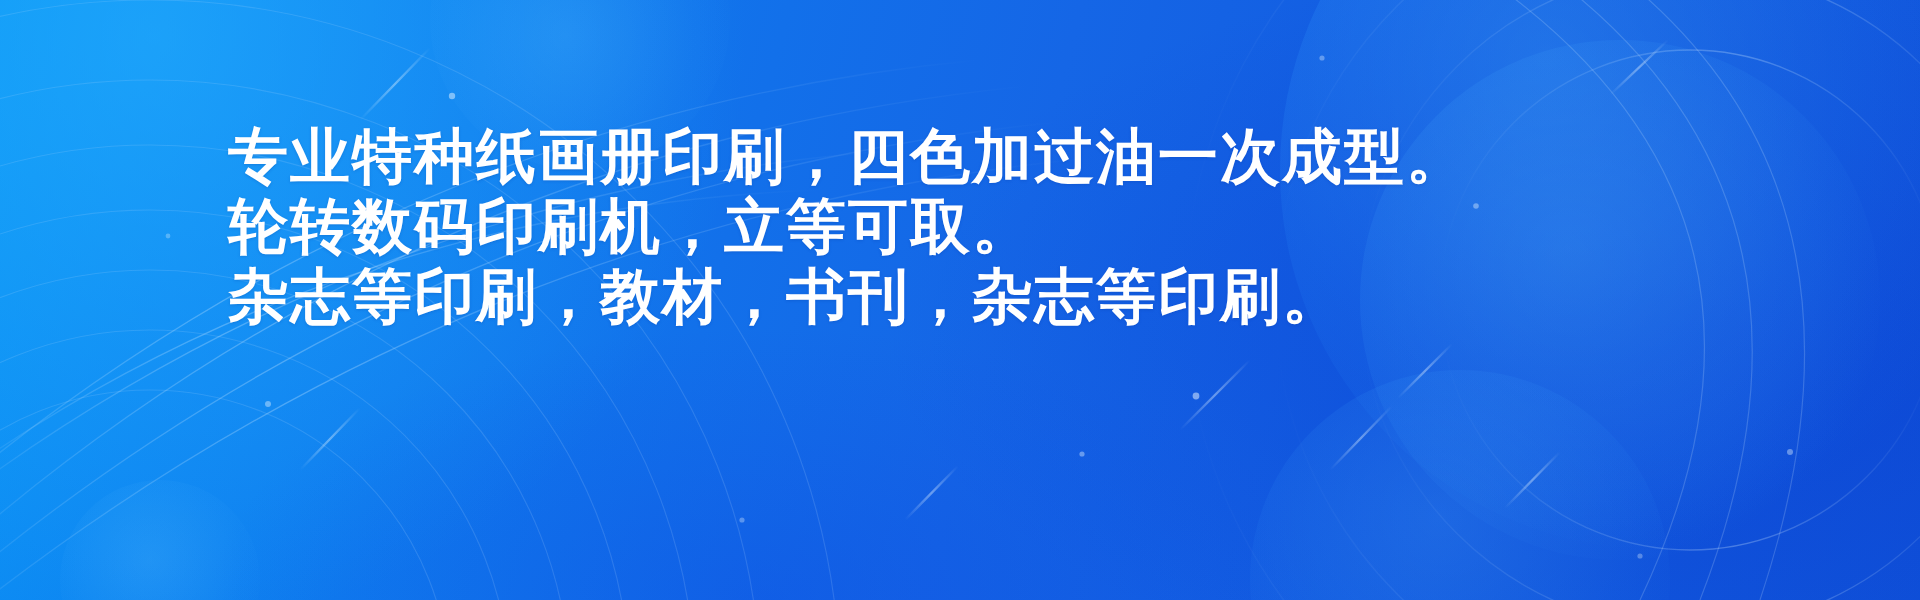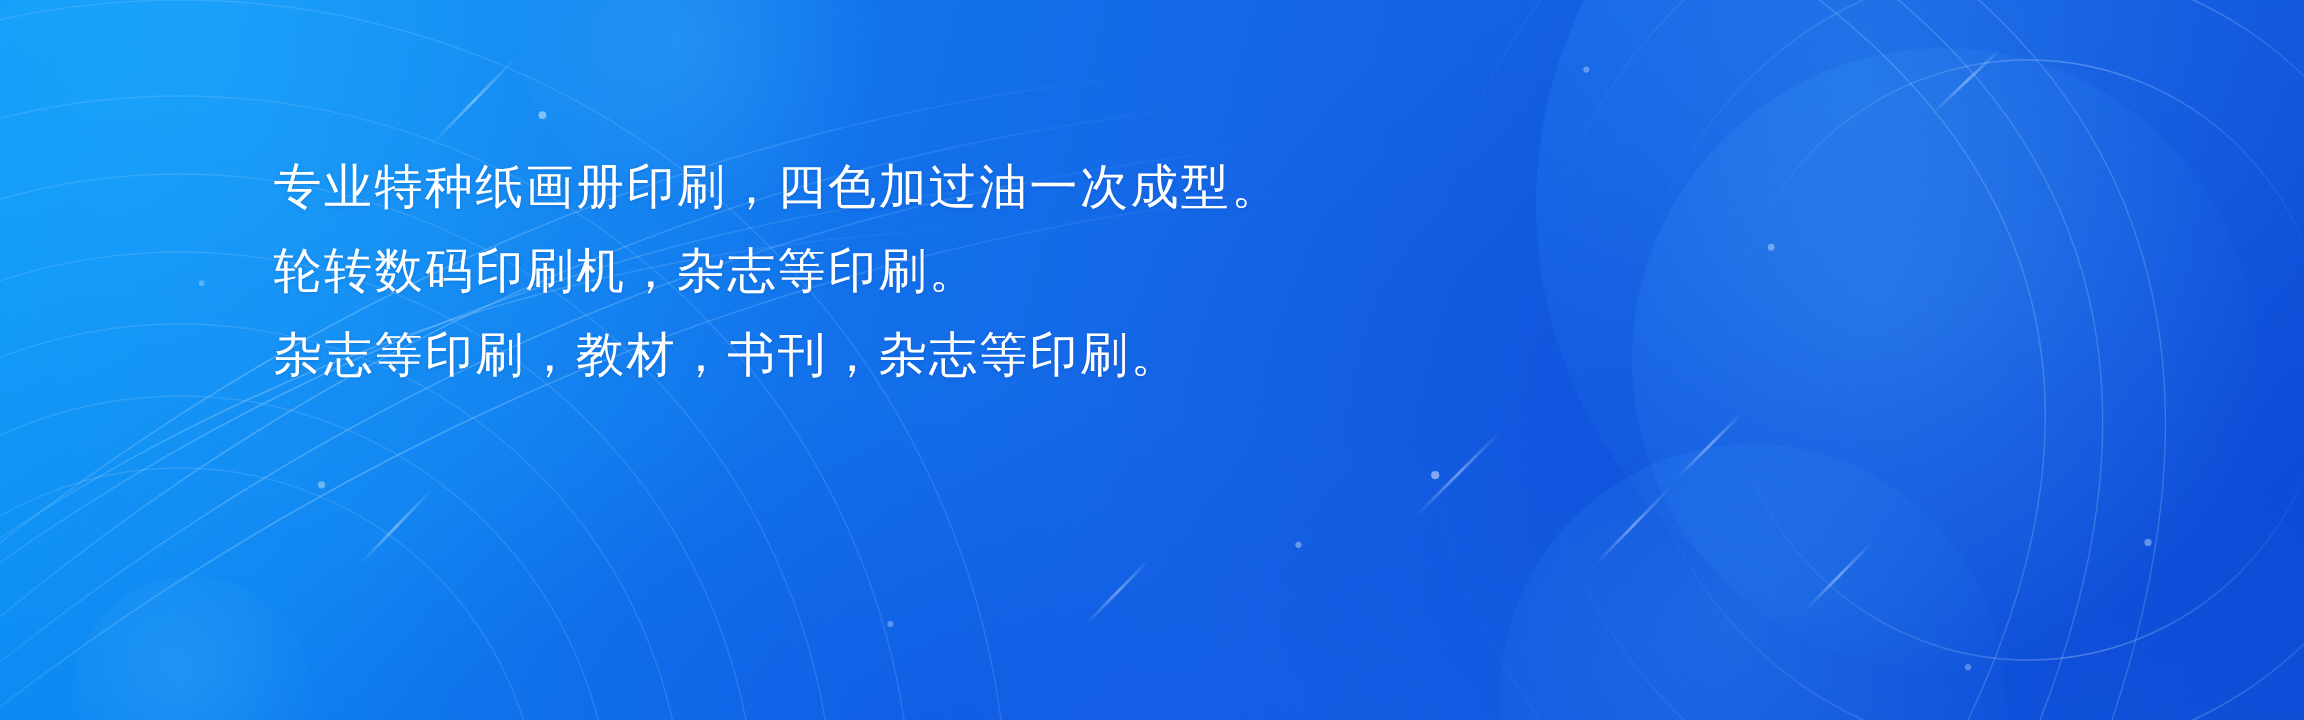--- a/index.html
+++ b/index.html
@@ -90,25 +90,25 @@
   
   .copy {
     position: absolute;
     left: 228px;
     top: 126px;
     width: 1300px;
     z-index: 5;
   }
   .copy-line {
     color: #ffffff;
-    font-size: 40px;
+    font-size: 60px;
     line-height: 60px;
     letter-spacing: 2px;
     white-space: nowrap;
-    font-weight: 400;
+    font-weight: 700;
     font-family: "DejaVu Serif", "Liberation Serif", serif;
     text-shadow: 0 1px 3px rgba(6,50,150,0.22);
   }
   .copy-line.l1 { margin-bottom: 10px; }
   .copy-line.l2 { margin-bottom: 10px; }
 </style>
 </head>
 <body>
 
 <div id="banner">
@@ -196,17 +196,17 @@
         <circle cx="1322" cy="58" r="2.6" opacity="0.36"></circle>
         <circle cx="742" cy="520" r="2.6" opacity="0.34"></circle>
         <circle cx="168" cy="236" r="2.4" opacity="0.30"></circle>
         <circle cx="1640" cy="556" r="2.6" opacity="0.32"></circle>
       </g>
     </svg>
   </div>
 
   <div class="copy">
     <div class="copy-line l1">专业特种纸画册印刷，四色加过油一次成型。</div>
-    <div class="copy-line l2">轮转数码印刷机，杂志等印刷。</div>
+    <div class="copy-line l2">轮转数码印刷机，立等可取。</div>
     <div class="copy-line l3">杂志等印刷，教材，书刊，杂志等印刷。</div>
   </div>
 
 </div>
 
 </body></html>

